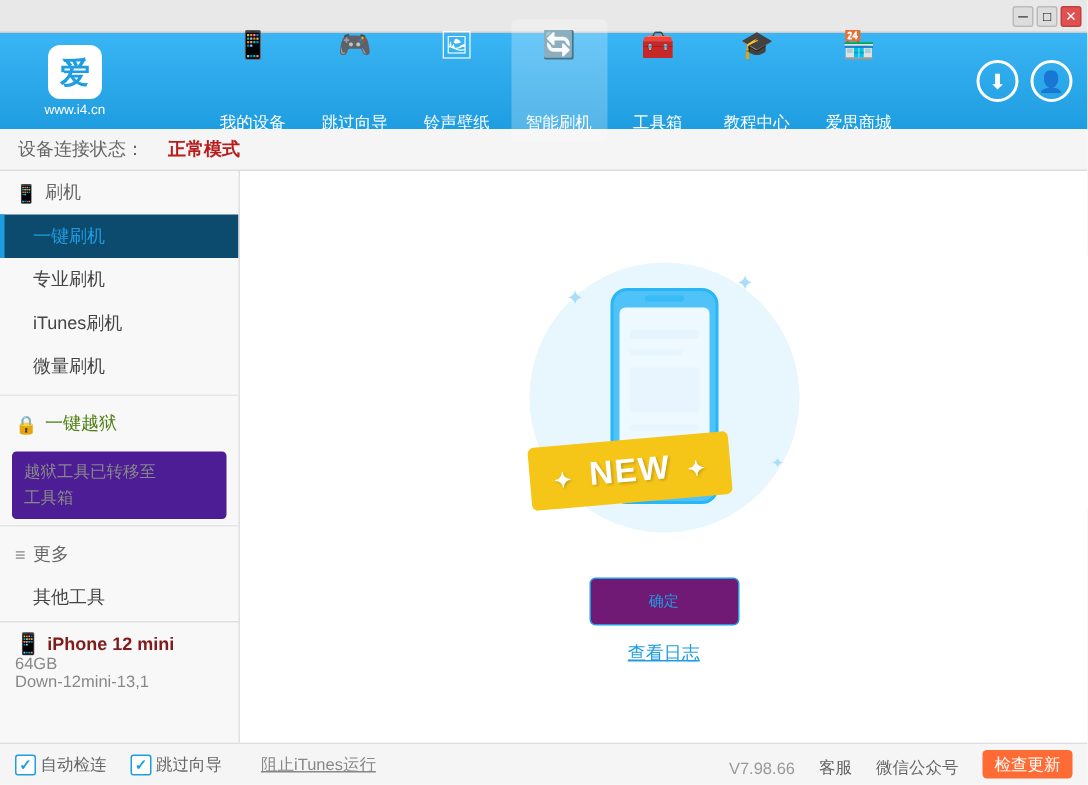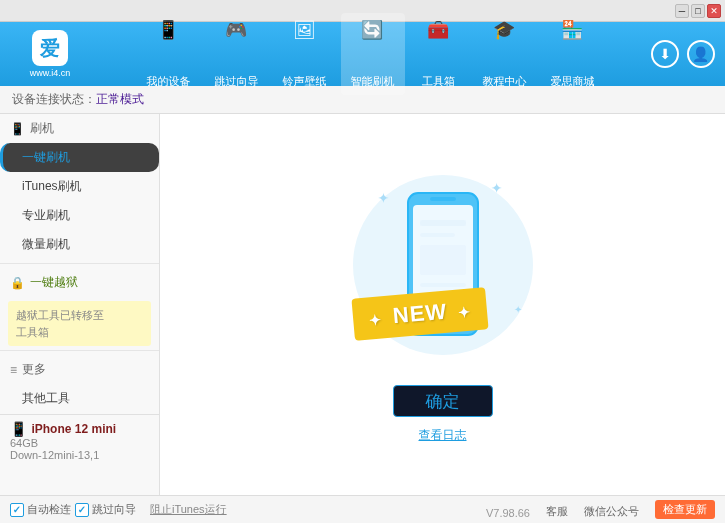--- a/index.html
+++ b/index.html
@@ -122,21 +122,21 @@
       height: 28px;
       background: #f5f5f5;
       border-bottom: 1px solid #ddd;
       display: flex;
       align-items: center;
       padding: 0 12px;
       font-size: 12px;
       color: #555;
     }
     .status-label { color: #666; text-align: center; }
-    .status-value { color: #4c1d95; font-weight: normal; margin-left: 0; }
+    .status-value { color: #b91c1c; font-weight: bold; margin-left: 16px; }
 
     
     .main {
       display: flex;
       height: calc(523px - 22px - 64px - 28px - 28px);
     }
 
     
     .sidebar {
       width: 160px;
@@ -156,31 +156,30 @@
       margin-right: 5px;
       color: #888;
     }
     .sidebar-item {
       padding: 6px 10px 6px 22px;
       cursor: pointer;
       color: #444;
       font-size: 12px;
     }
     .sidebar-item.active {
-      background: #404040;
+      background: #0c4a6e;
       color: #1e9de0;
       border-left: 3px solid #1e9de0;
       padding-left: 19px;
-      border-radius: 10px;
     }
     .sidebar-divider { height: 1px; background: #e5e5e5; margin: 4px 0; }
     .sidebar-info-box {
       margin: 4px 8px;
       padding: 6px 8px;
-      background: #fef9c3;
+      background: #4c1d95;
       border-radius: 3px;
       font-size: 11px;
       color: #888;
       line-height: 1.5;
     }
 
     
     .content {
       flex: 1;
       display: flex;
@@ -249,26 +248,26 @@
     .success-title {
       font-size: 18px;
       color: #333;
       margin-bottom: 20px;
       font-weight: normal;
     }
 
     .confirm-btn {
       width: 100px;
       height: 32px;
-      background: #0f172a;
+      background: #701a75;
       border: 1px solid #1e9de0;
       color: #1e9de0;
       border-radius: 4px;
       cursor: pointer;
-      font-size: 17px;
+      font-size: 10px;
       margin-bottom: 10px;
     }
 
     .visit-link {
       color: #1e9de0;
       cursor: pointer;
       font-size: 12px;
       text-decoration: underline;
     }
 
@@ -279,21 +278,21 @@
       border-top: 1px solid #ddd;
       display: flex;
       align-items: center;
       padding: 0 10px;
       font-size: 11px;
       color: #666;
     }
     .bottom-left {
       display: flex;
       align-items: flex-start;
-      gap: 4px;
+      gap: 16px;
       flex: 1;
     }
     .checkbox-item {
       display: flex;
       align-items: center;
       gap: 3px;
       cursor: pointer;
     }
     .bottom-right {
       display: flex;
@@ -399,22 +398,22 @@
 
 <div class="main" style="position:relative;">
 
   <div class="sidebar">
 
     <div class="sidebar-section-header">
       <span class="sidebar-section-icon">📱</span>
       <span>刷机</span>
     </div>
     <div class="sidebar-item active">一键刷机</div>
+    <div class="sidebar-item">专业刷机</div>
     <div class="sidebar-item">iTunes刷机</div>
-    <div class="sidebar-item">专业刷机</div>
     <div class="sidebar-item">微量刷机</div>
 
     <div class="sidebar-divider"></div>
 
     <div class="sidebar-section-header">
       <span class="sidebar-section-icon" style="color:#bbb;">🔒</span>
       <span style="color:#4d7c0f;">一键越狱</span>
     </div>
     <div class="sidebar-info-box">
       越狱工具已转移至<br>工具箱

